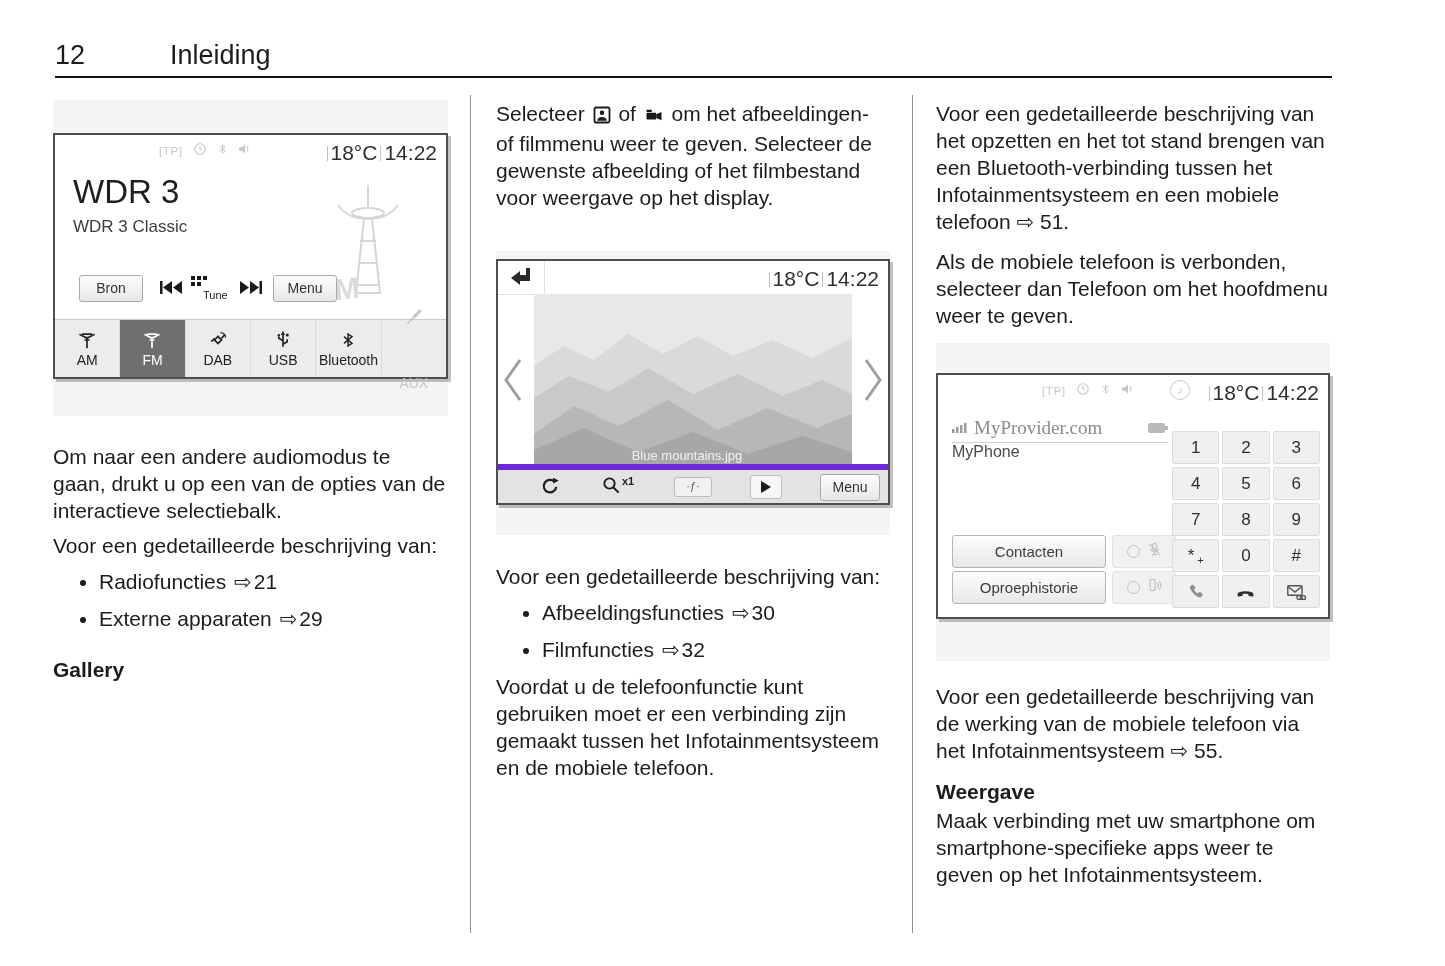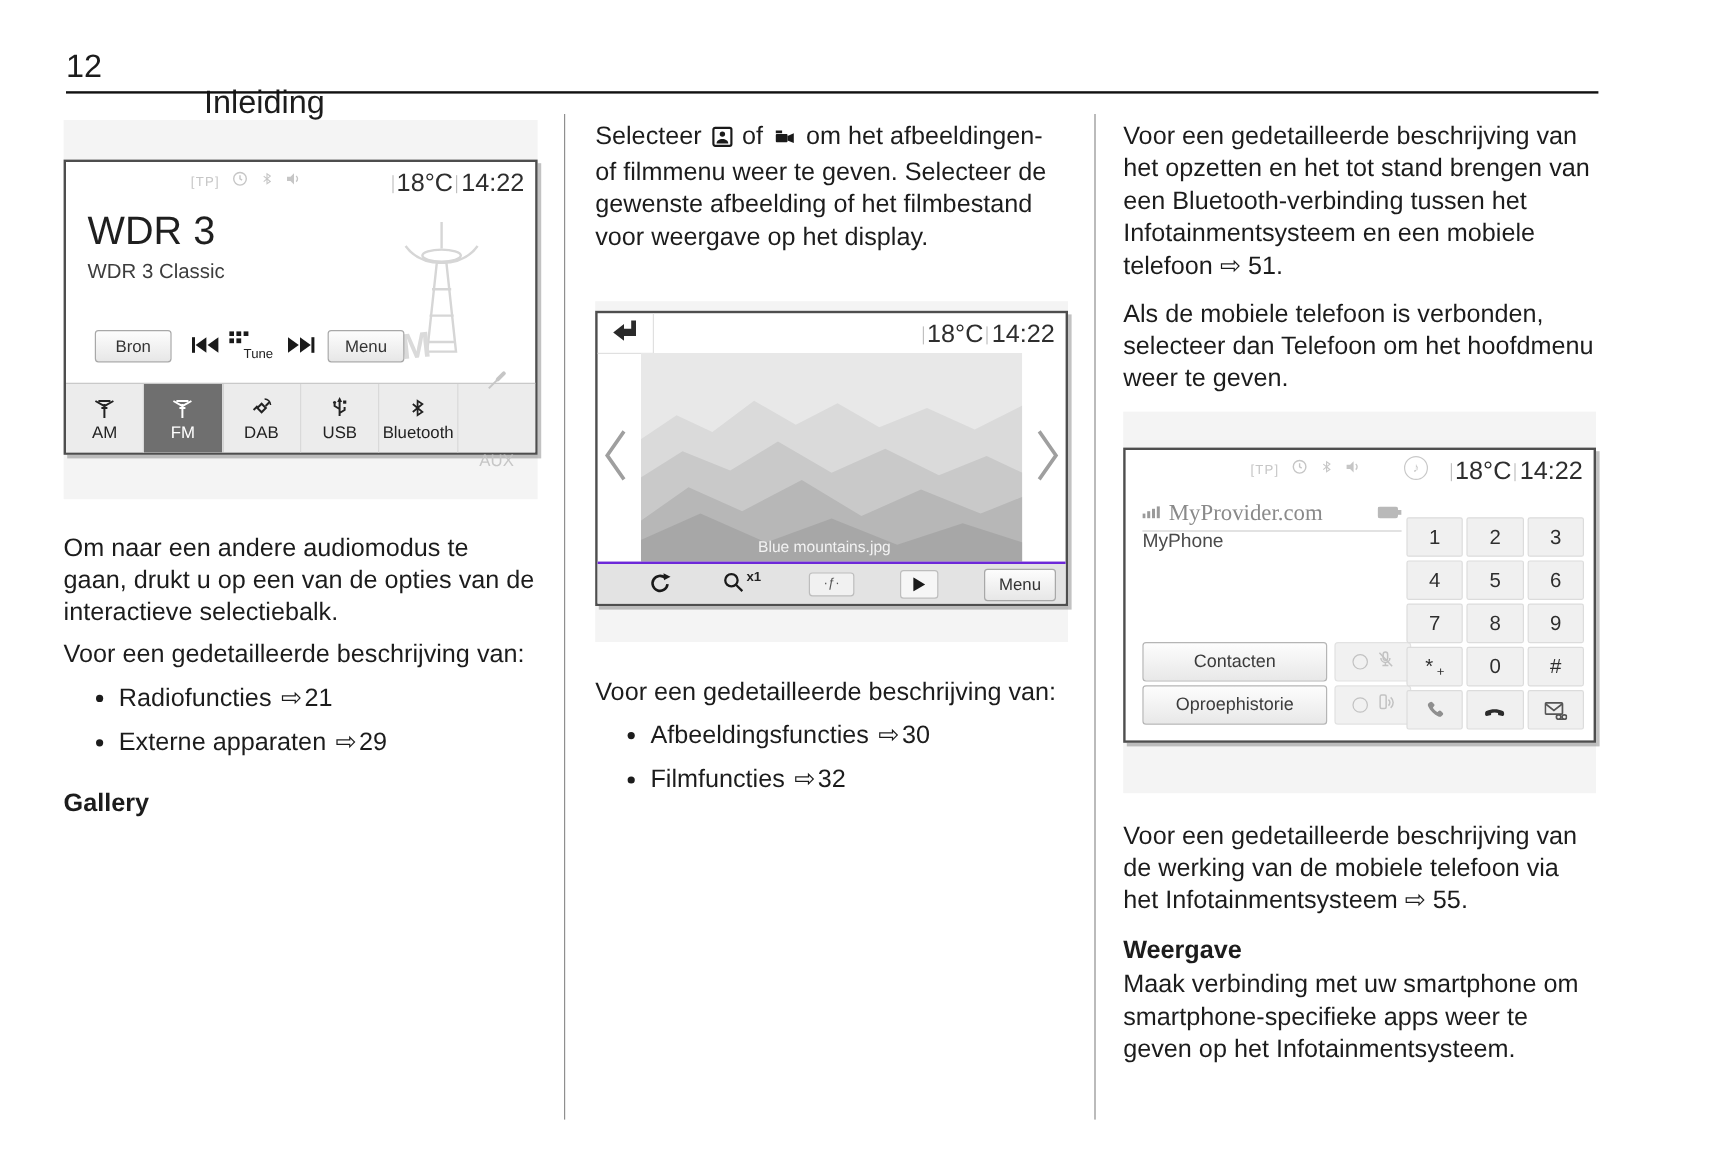--- a/index.html
+++ b/index.html
@@ -1,20 +1,20 @@
 <!DOCTYPE html>
 <html><head>
 <meta charset="utf-8">
 <style>
   html,body{margin:0;padding:0;}
   body{width:1445px;height:966px;background:#fff;font-family:"Liberation Sans",sans-serif;color:#1c1c1c;position:relative;overflow:hidden;}
 
   
   .page-num{position:absolute;left:55px;top:40px;font-size:27px;}
-  .page-title{position:absolute;left:170px;top:40px;font-size:27px;margin-top:30px;}
+  .page-title{position:absolute;left:170px;top:40px;font-size:27px;}
   .header-rule{position:absolute;left:55px;top:76px;width:1277px;height:2px;background:#111;}
 
   .vdiv{position:absolute;top:95px;height:838px;width:1px;background:#8f8f8f;}
   #vdiv1{left:470px;} #vdiv2{left:912px;}
 
   .col{position:absolute;top:95px;}
   #col-left{left:53px;width:395px;}
   #col-mid{left:496px;width:394px;}
   #col-right{left:936px;width:394px;}
 
@@ -62,21 +62,21 @@
   .tab.selected{background:#6f6f6f;color:#fff;}
   .tab.disabled{color:#c6c6c6;gap:48px;}
 
   
   .back-cell{position:absolute;left:0;top:0;width:46px;height:33px;border-right:1px solid #e0e0e0;border-bottom:1px solid #e0e0e0;display:flex;align-items:center;justify-content:center;}
   .img-area{position:absolute;top:33px;left:36px;right:36px;bottom:33px;overflow:hidden;}
   .img-area svg{position:absolute;inset:0;width:100%;height:100%;}
   .img-caption{position:absolute;left:0;right:12px;bottom:7px;text-align:center;color:#f2f2f2;font-size:13px;}
   .chev{position:absolute;top:50%;transform:translateY(-50%);}
   #chev-l{left:4px;} #chev-r{right:4px;}
-  .gallery-toolbar{position:absolute;left:0;right:0;bottom:0;height:33px;background:#e3e3e3;border-top:2px solid #6d28d9;}
+  .gallery-toolbar{position:absolute;left:0;right:0;bottom:0;height:33px;background:#e3e3e3;border-top:6px solid #6d28d9;}
   #icon-rotate{position:absolute;left:42px;top:6px;}
   .mag-group{position:absolute;left:104px;top:6px;display:flex;align-items:flex-start;gap:1px;}
   .mag-group .zoom-lvl{font-size:11px;font-weight:bold;color:#222;margin-top:-1px;}
   .adjust-btn{position:absolute;left:176px;top:7px;width:36px;height:18px;border:1px solid #bdbdbd;border-radius:3px;background:#f1f1f1;font-size:11px;color:#555;text-align:center;line-height:17px;}
   .play-btn{position:absolute;left:252px;top:5px;width:30px;height:22px;border:1px solid #bdbdbd;border-radius:3px;background:#f6f6f6;display:flex;align-items:center;justify-content:center;}
   #btn-menu-gallery{right:8px;top:4px;width:58px;}
 
   
   .provider-row{position:absolute;left:14px;top:42px;width:216px;display:flex;align-items:center;gap:6px;border-bottom:1px solid #cfcfcf;padding-bottom:3px;}
   .provider-row .prov{font-size:19px;color:#8a8a8a;flex:1;font-family:Liberation Serif, serif;}
@@ -328,20 +328,21 @@
         <div class="btn-small" id="btn-menu-gallery">Menu</div>
       </div>
     </div>
   </div>
 
   <p class="body" id="para-detail-mid">Voor een gedetailleerde beschrijving van:</p>
   <ul class="refs">
     <li><span>Afbeeldingsfuncties</span> <span class="ref-arrow">⇨</span><span>30</span></li>
     <li><span>Filmfuncties</span> <span class="ref-arrow">⇨</span><span>32</span></li>
   </ul>
+  <p class="body" id="telefoon-para">Voordat u de telefoonfunctie kunt gebruiken moet er een verbinding zijn gemaakt tussen het Infotainmentsysteem en de mobiele telefoon.</p>
 </div>
 
 <div class="col" id="col-right">
 
   <p class="body" id="para-bluetooth">Voor een gedetailleerde beschrijving van het opzetten en het tot stand brengen van een Bluetooth-verbinding tussen het Infotainmentsysteem en een mobiele telefoon ⇨ 51.</p>
   <p class="body" id="para-connected">Als de mobiele telefoon is verbonden, selecteer dan Telefoon om het hoofdmenu weer te geven.</p>
 
   <div class="shot-block" id="block-phone">
     <div class="screen">
       <div class="sb">

